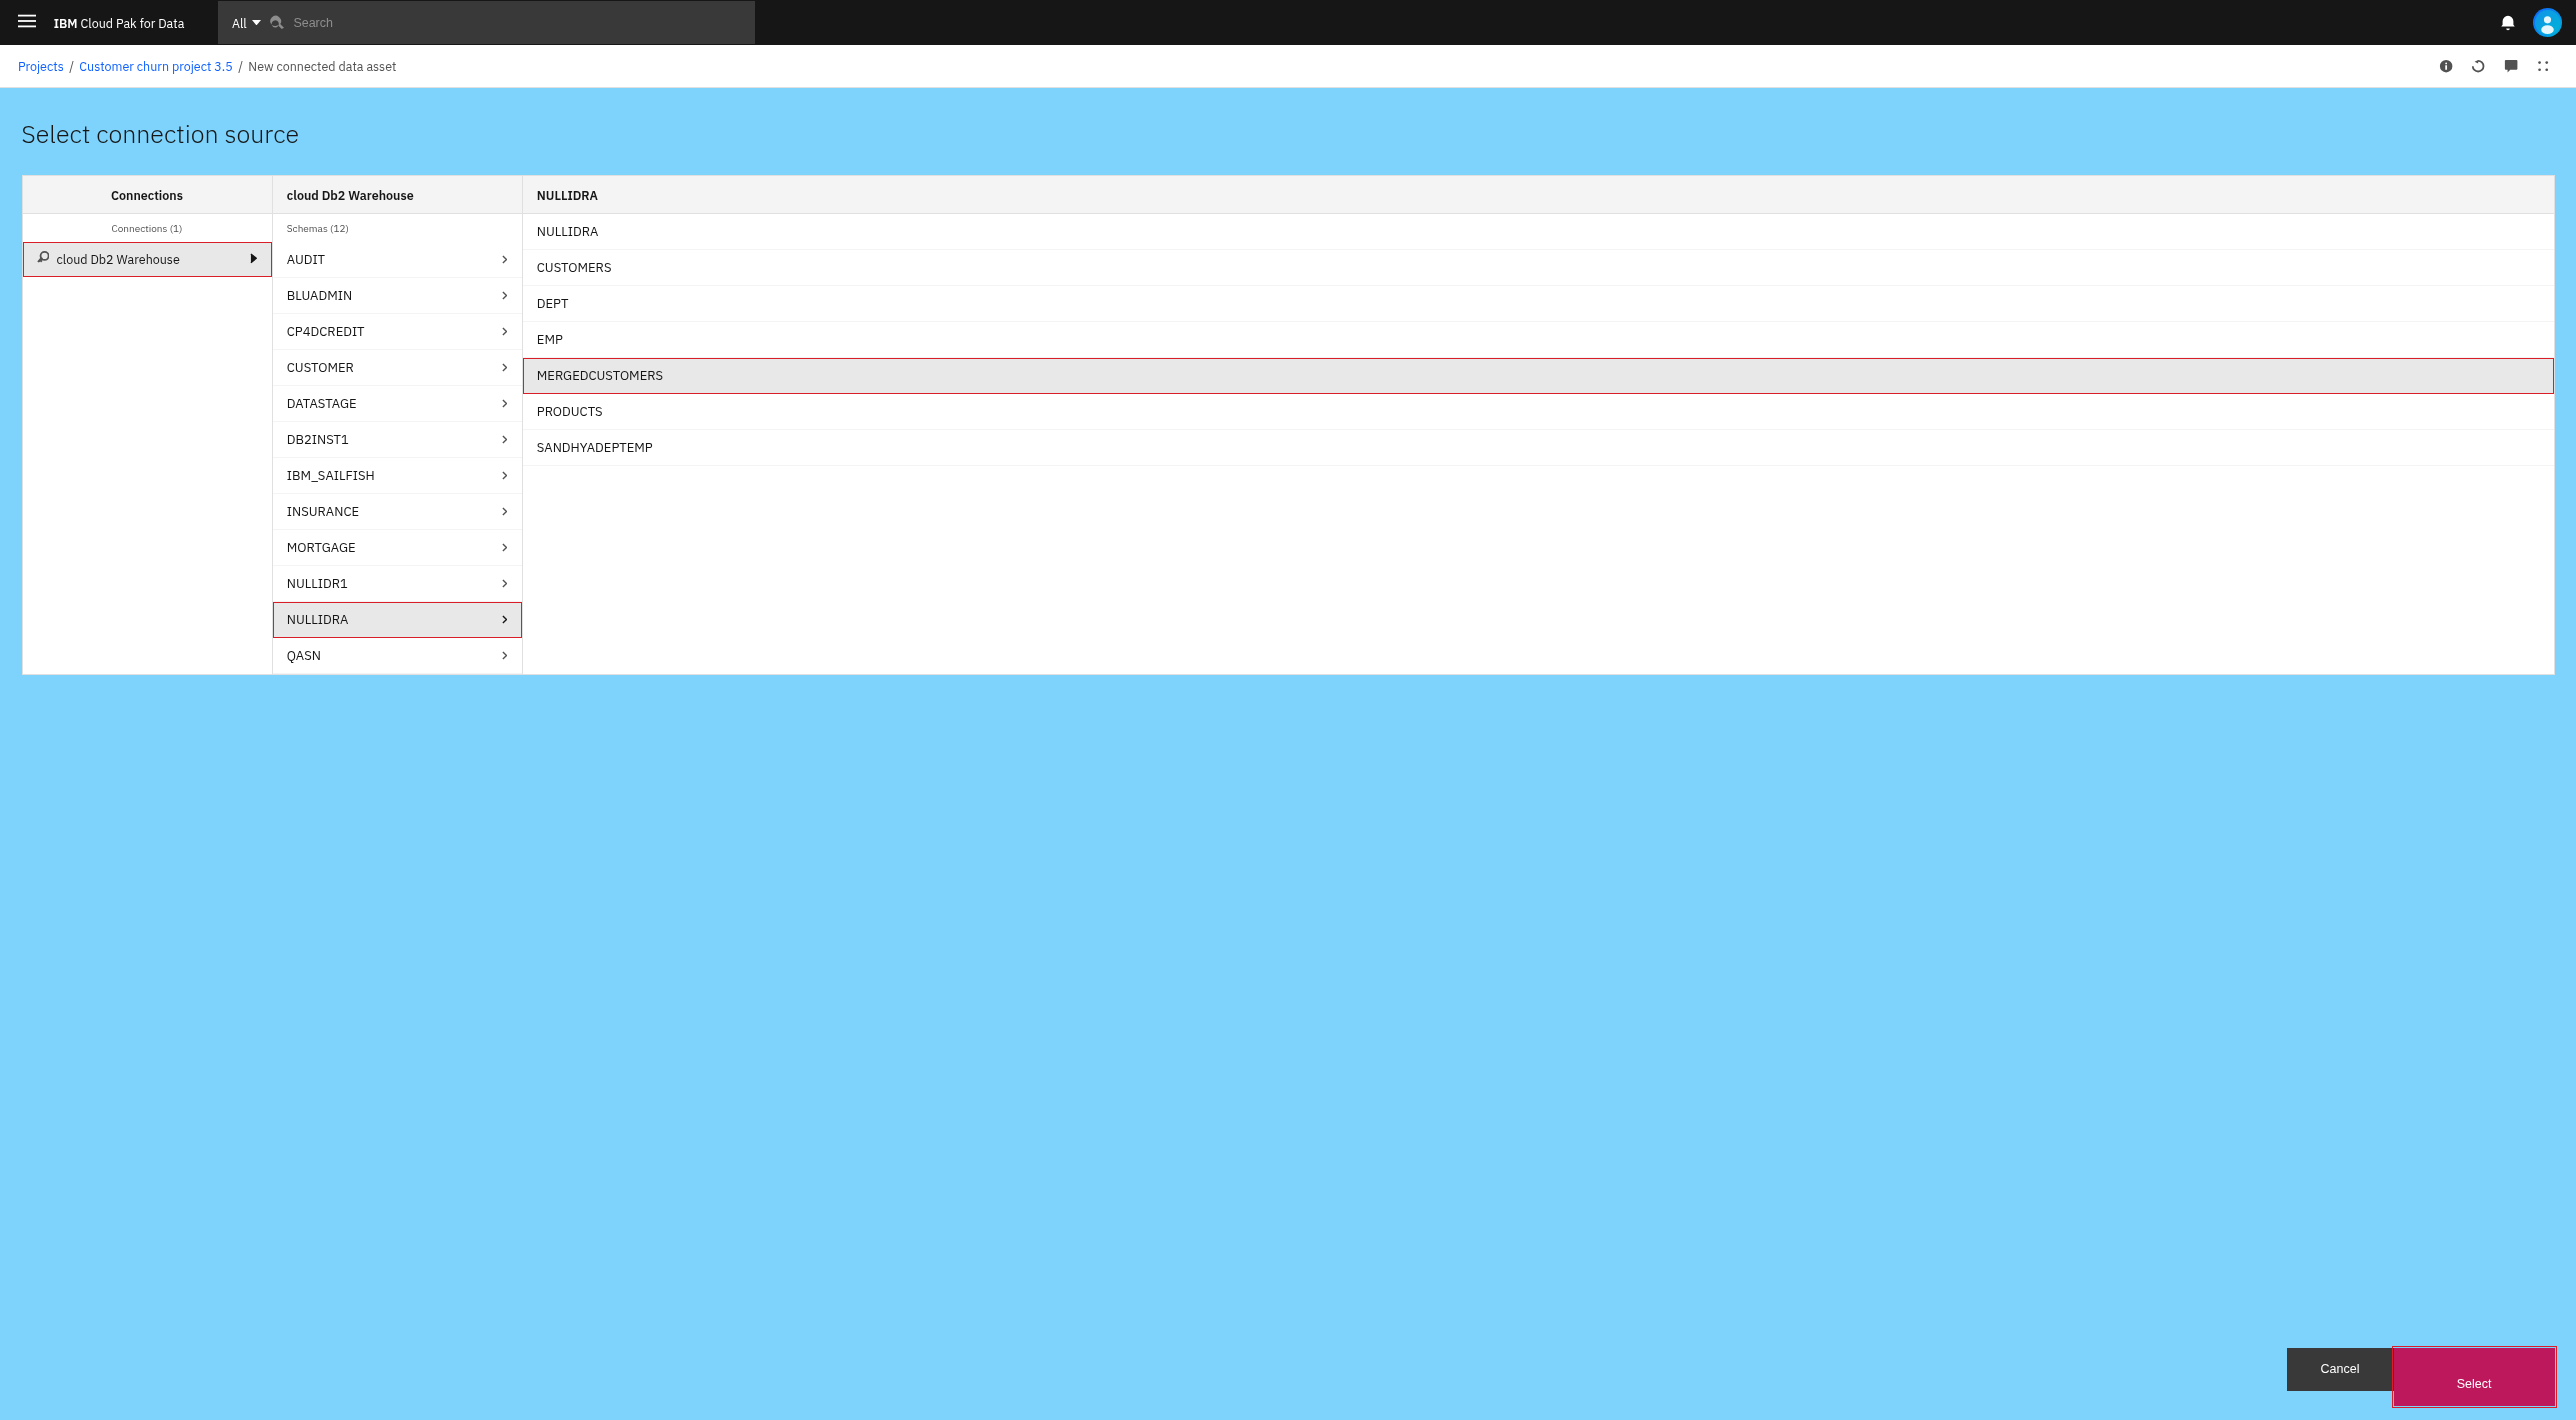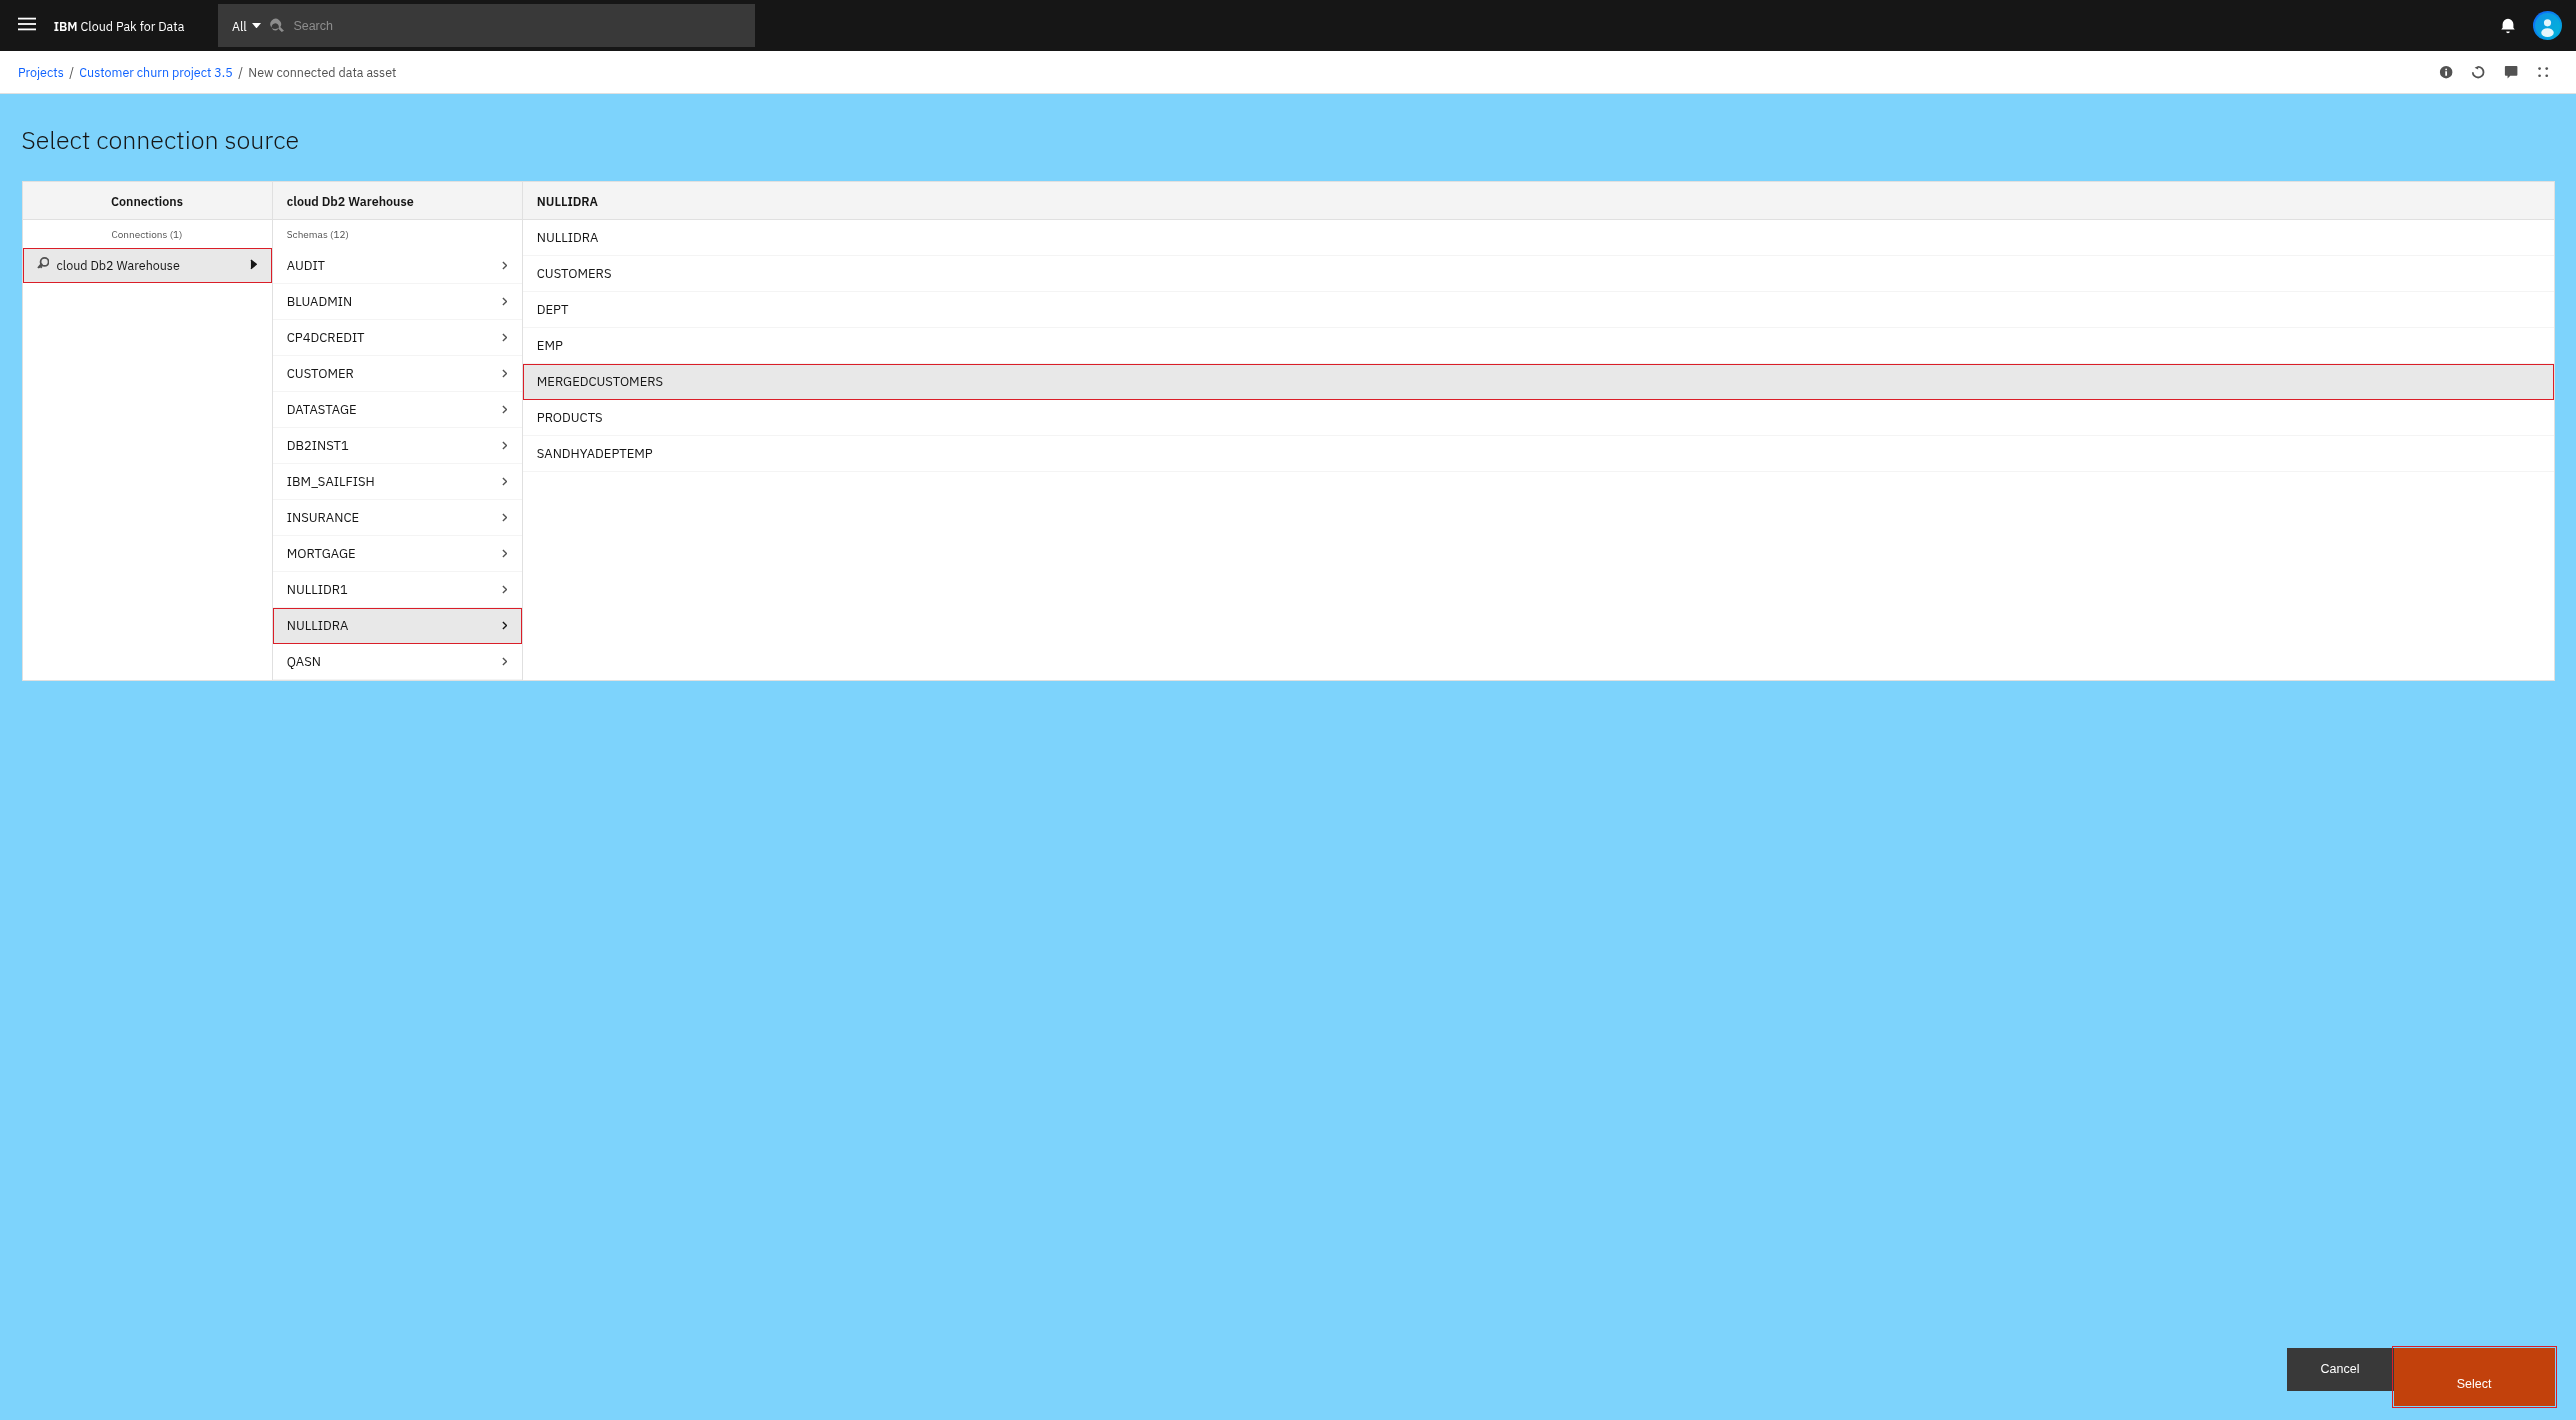--- a/index.html
+++ b/index.html
@@ -2,21 +2,21 @@
 <html style="font-size:14.3px"><head>
   <meta charset="utf-8">
   <style>
     * { box-sizing: border-box; margin: 0; padding: 0; }
     body { font-family: 'IBM Plex Sans', Arial, sans-serif; background: #f4f4f4; font-size: 12.5px; color: #161616; }
 
     
     .topnav {
       background: #161616;
       color: #fff;
-      height: 51px;
+      height: 45px;
       display: flex;
       align-items: center;
       padding: 0 14.3px;
       gap: 14.3px;
     }
     .topnav-hamburger {
       cursor: pointer;
       font-size: 16px;
       color: #fff;
       background: none;
@@ -247,21 +247,21 @@
       background: #393939;
       color: #fff;
       border: none;
       padding: 12.5px 29px;
       font-size: 12.5px;
       cursor: pointer;
       height: 43px;
       min-width: 107px;
     }
     .btn-select {
-      background: #c2410c;
+      background: #be185d;
       color: #fff;
       border: none;
       padding: 29px 43px;
       font-size: 12.5px;
       cursor: pointer;
       height: 43px;
       min-width: 161px;
       outline: 1.8px solid #da1e28;
       outline-offset: 1.8px;
     }

